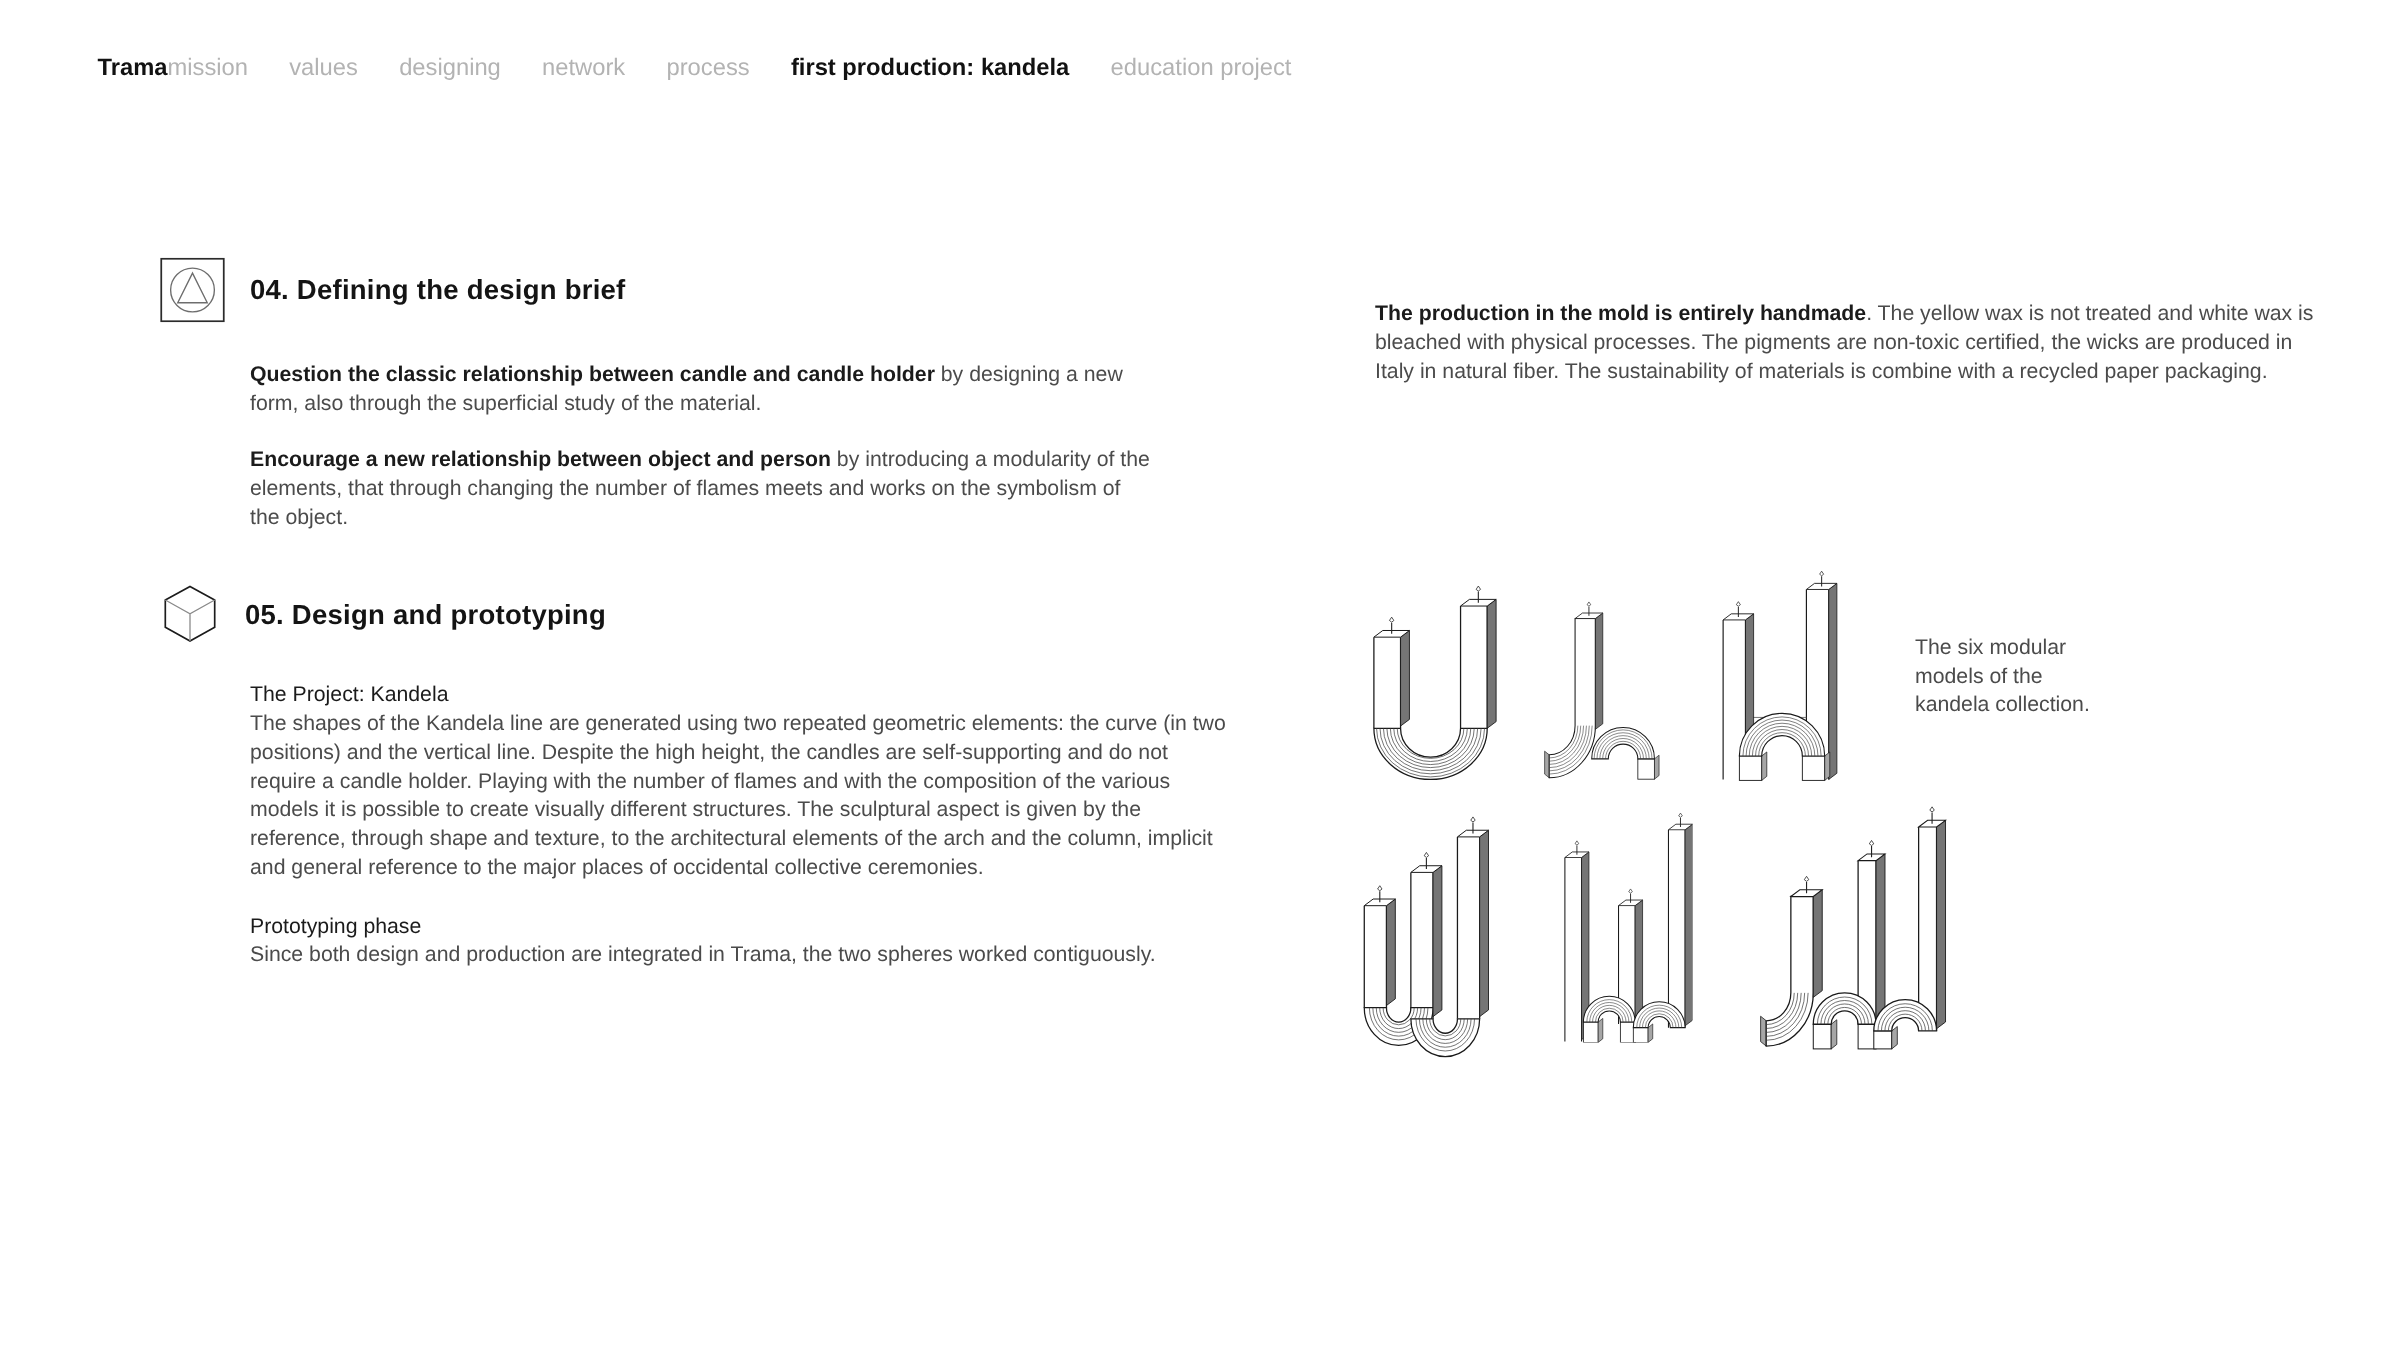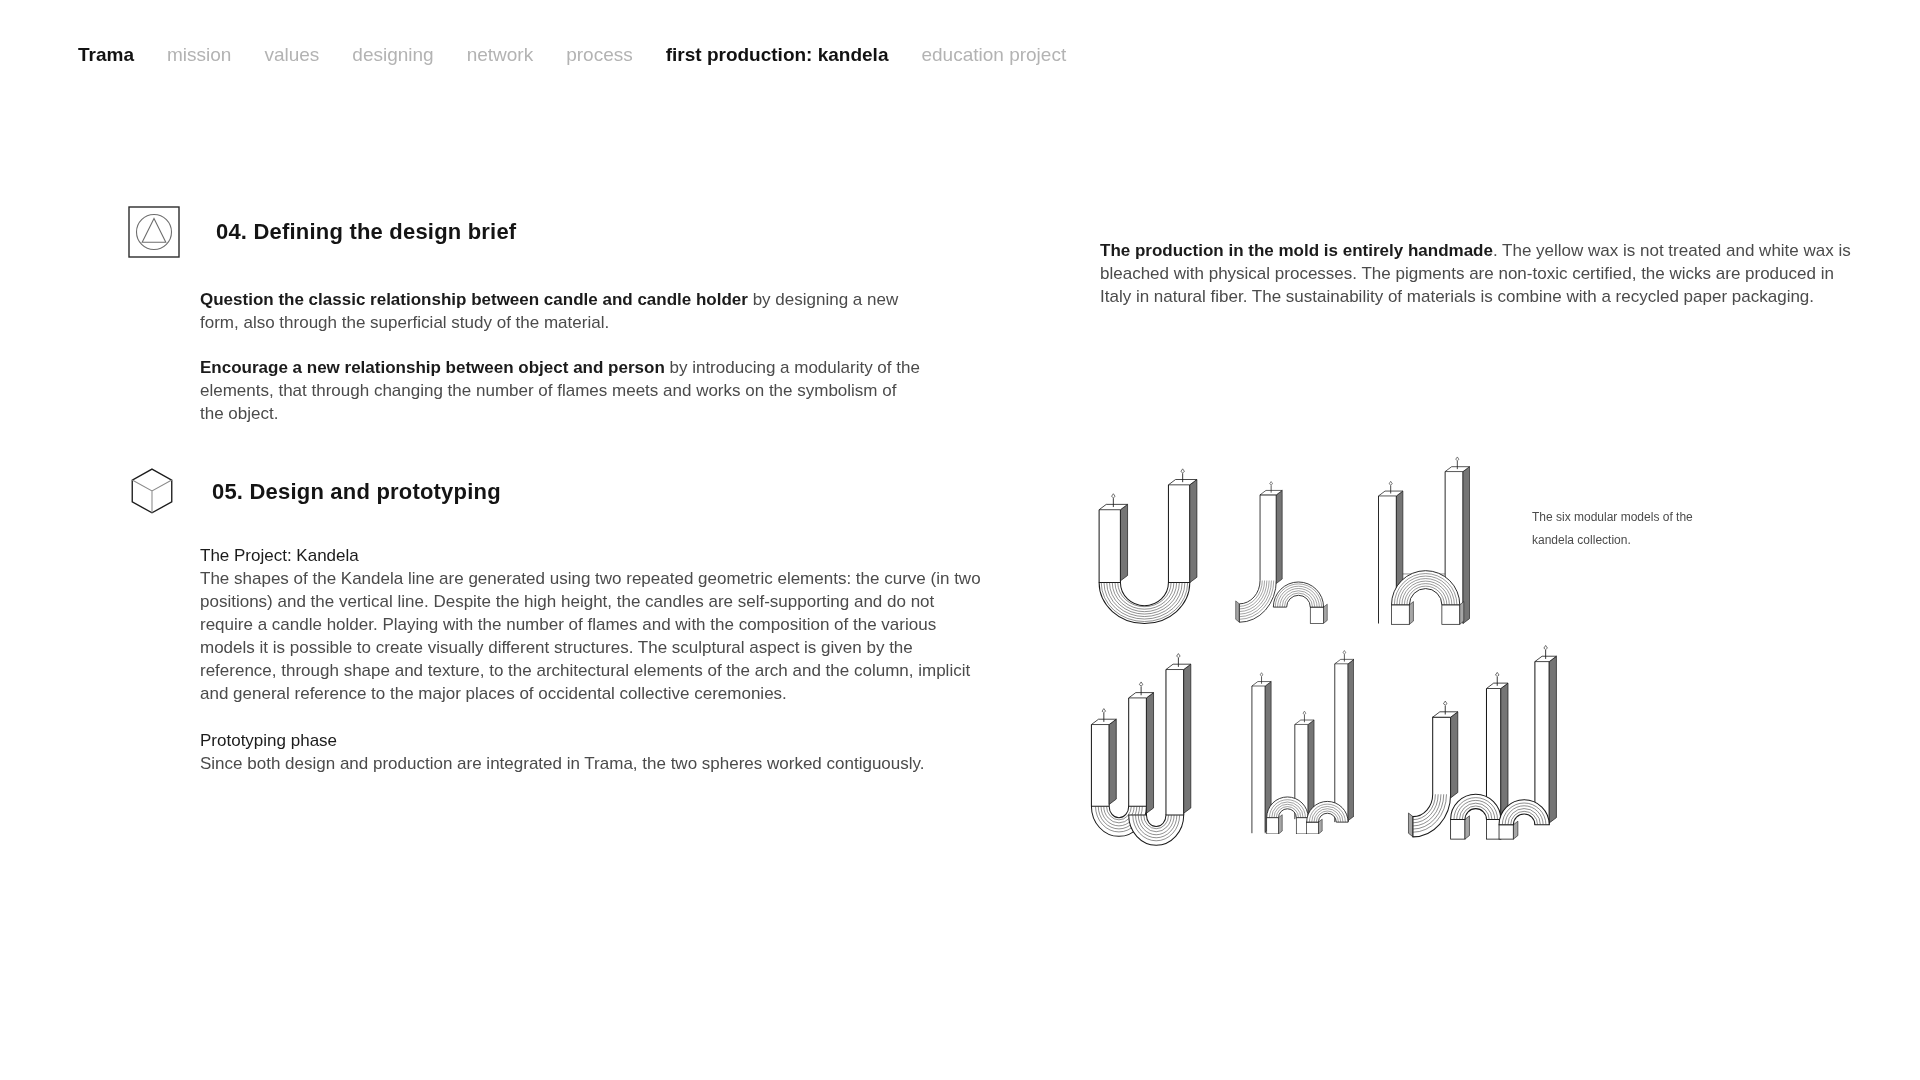--- a/index.html
+++ b/index.html
@@ -2,48 +2,48 @@
 <html><head>
 <meta charset="utf-8">
 <style>
   html,body{margin:0;padding:0;}
   body{
     width:1920px;height:1080px;background:#ffffff;position:relative;overflow:hidden;
     font-family:"Liberation Sans", sans-serif;
     -webkit-font-smoothing:antialiased;
   }
   
-  .nav{position:absolute;left:78px;top:44px;display:flex;gap:33px;align-items:baseline;font-size:19px;white-space:nowrap;}
+  .nav{position:absolute;left:78px;top:44px;display:flex;align-items:baseline;font-size:19px;white-space:nowrap;}
   .brand{font-weight:bold;color:#121212;}
   .nav-item{color:#b3b3b3;font-weight:400;cursor:pointer;text-align:right;}
   .nav-item.active{color:#121212;font-weight:bold;}
   
   .section{position:absolute;}
-  .sec-head{display:flex;align-items:center;gap:36px;}
+  .sec-head{display:flex;align-items:center;gap:20px;}
   .sec-head h2{margin:0;font-size:22px;font-weight:bold;color:#141414;letter-spacing:.2px;}
   .icon-box{flex:0 0 auto;display:block;}
   .body-col{margin-left:72px;}
   p.body{margin:0;font-size:17px;line-height:23px;color:#4b4b4b;}
   p.body strong{color:#1b1b1b;font-weight:bold;}
   h3.subhead{margin:0;font-size:17px;line-height:23px;font-weight:normal;color:#1b1b1b;}
   #section-brief{left:128px;top:206px;width:840px;}
   #brief-p1{margin:30px 0 0 72px;width:700px;}
   #brief-p2{margin:22px 0 0 72px;width:724px;}
   #section-design{left:128px;top:466px;width:860px;}
   #design-sub1{margin-top:26px;}
   #design-body1{width:786px;}
   #design-sub2{margin-top:24px;}
   #design-body2{width:740px;}
   #section-production{left:1038px;top:215px;width:820px;}
   #section-production .sec-head{gap:14px;}
   #prod-para{margin:24px 0 0 62px;width:752px;}
   
   #figures{position:absolute;left:1080px;top:450px;width:760px;height:450px;}
   .model{position:absolute;}
-  .fig-caption{position:absolute;left:452px;top:56px;width:162px;font-size:12px;line-height:23px;color:#4b4b4b;}
+  .fig-caption{position:absolute;left:452px;top:56px;width:162px;font-size:17px;line-height:23px;color:#4b4b4b;}
 </style>
 </head>
 <body>
 
 <nav class="nav">
   <span class="brand">Trama</span>
   <span style="display:flex;gap:33px">
       <span class="nav-item">mission</span>
       <span class="nav-item">values</span>
       <span class="nav-item">designing</span>

